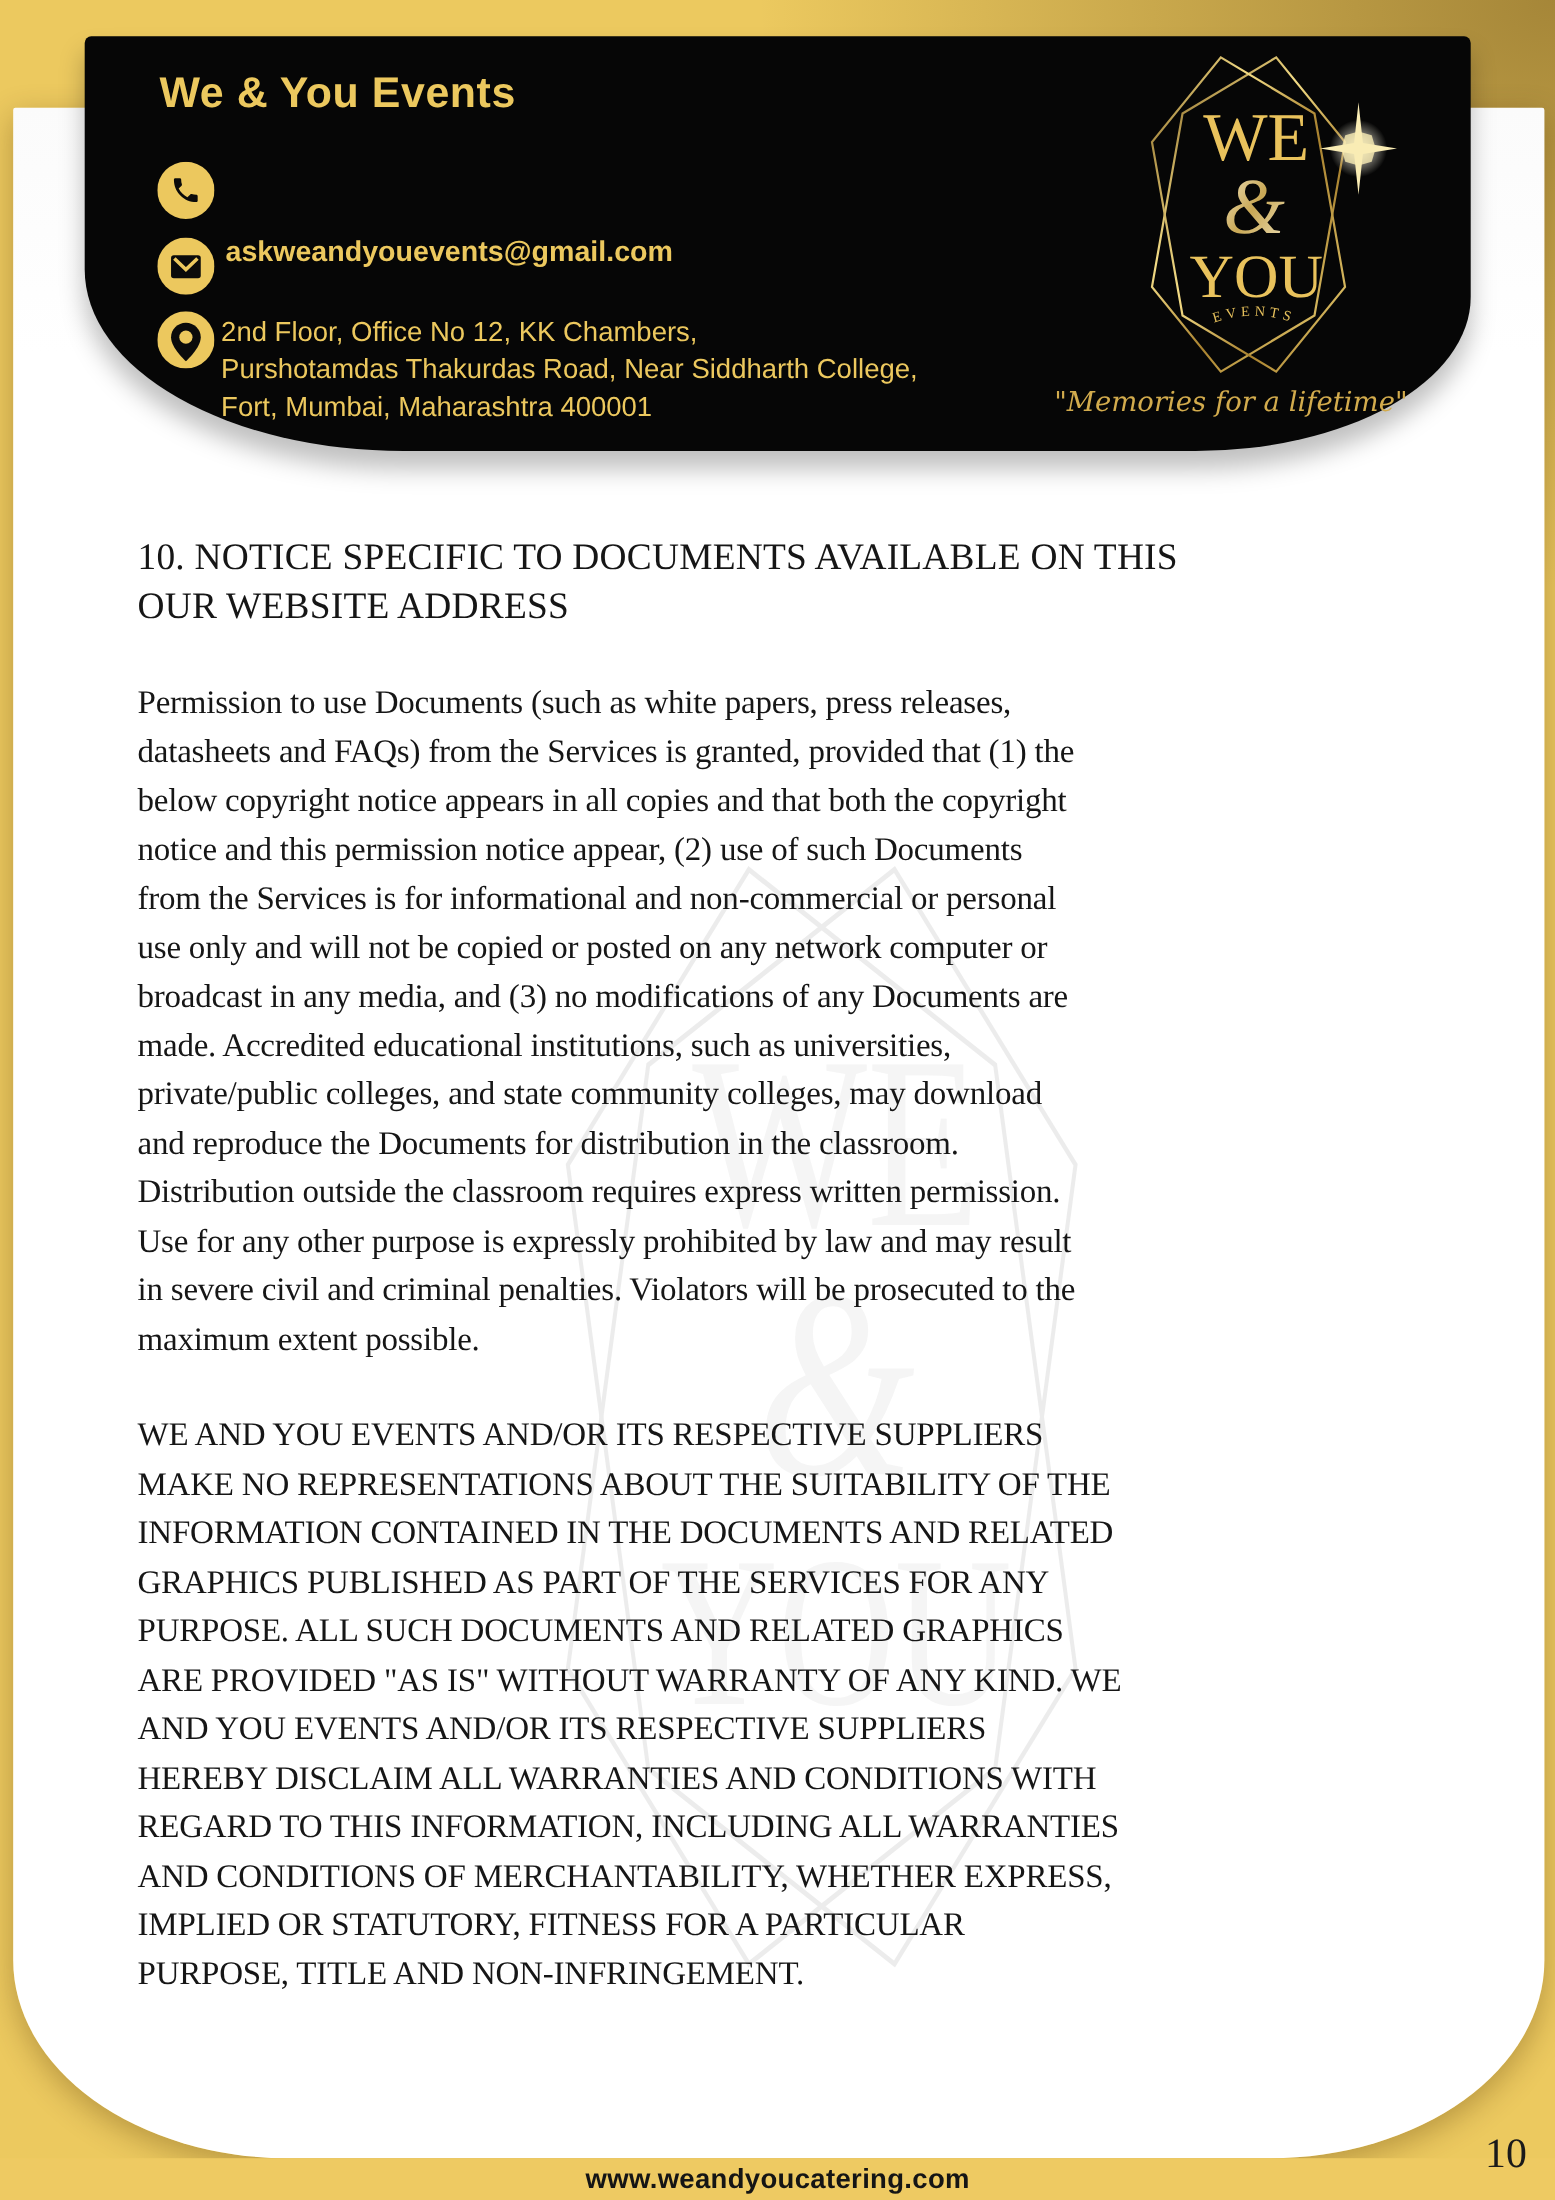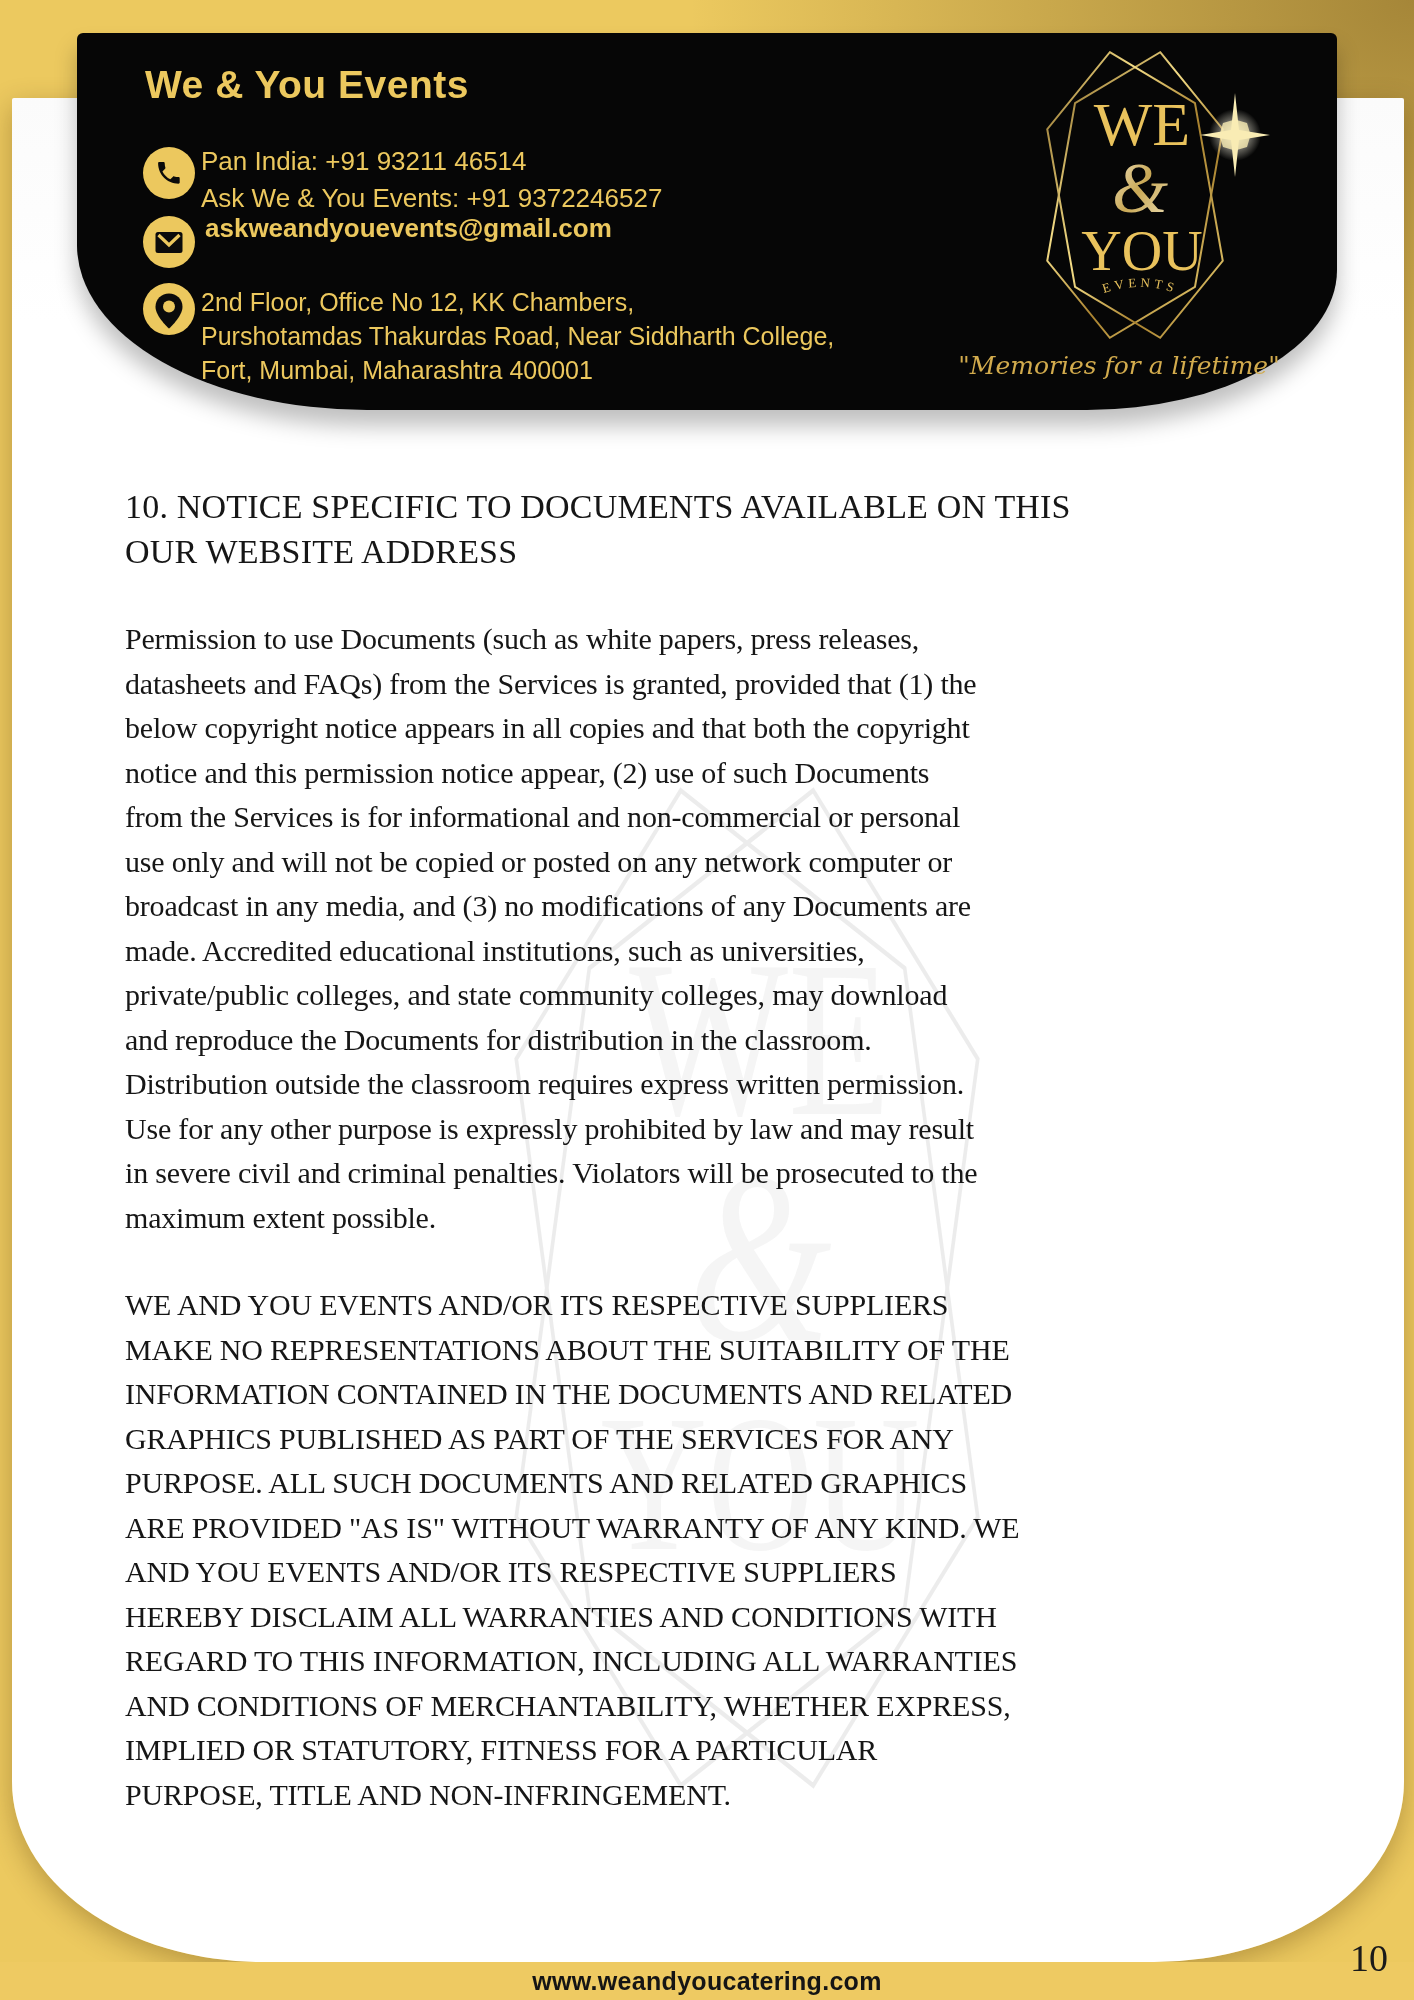--- a/index.html
+++ b/index.html
@@ -104,24 +104,20 @@
   </div>
 
   <div class="header-black">
 
     <div class="brand">We &amp; You Events</div>
 
     <svg class="cicon" style="top:114px" viewBox="0 0 52 52" aria-hidden="true">
       <circle cx="26" cy="26" r="26" fill="#ecc85e"></circle>
       <path fill="#0b0b0b" transform="translate(11.5,11.5) scale(1.2)" d="M6.62 10.79c1.44 2.83 3.76 5.14 6.59 6.59l2.2-2.2c.27-.27.67-.36 1.02-.24 1.12.37 2.33.57 3.57.57.55 0 1 .45 1 1V20c0 .55-.45 1-1 1-9.39 0-17-7.61-17-17 0-.55.45-1 1-1h3.5c.55 0 1 .45 1 1 0 1.25.2 2.45.57 3.57.11.35.03.74-.25 1.02l-2.2 2.2z"></path>
     </svg>
-    <div class="phone-block">
-      <div>Pan India: +91 93211 46514</div>
-      <div>Ask We &amp; You Events: +91 9372246527</div>
-    </div>
 
     <svg class="cicon" style="top:183px" viewBox="0 0 52 52" aria-hidden="true">
       <circle cx="26" cy="26" r="26" fill="#ecc85e"></circle>
       <rect x="12.5" y="16" width="27" height="21" rx="2.5" fill="#0b0b0b"></rect>
       <polyline points="15.5,19 26,29 36.5,19" fill="none" stroke="#ecc85e" stroke-width="3.2"></polyline>
     </svg>
     <div class="email-text">askweandyouevents@gmail.com</div>
 
     <svg class="cicon" style="top:250px" viewBox="0 0 52 52" aria-hidden="true">
       <circle cx="26" cy="26" r="26" fill="#ecc85e"></circle>

